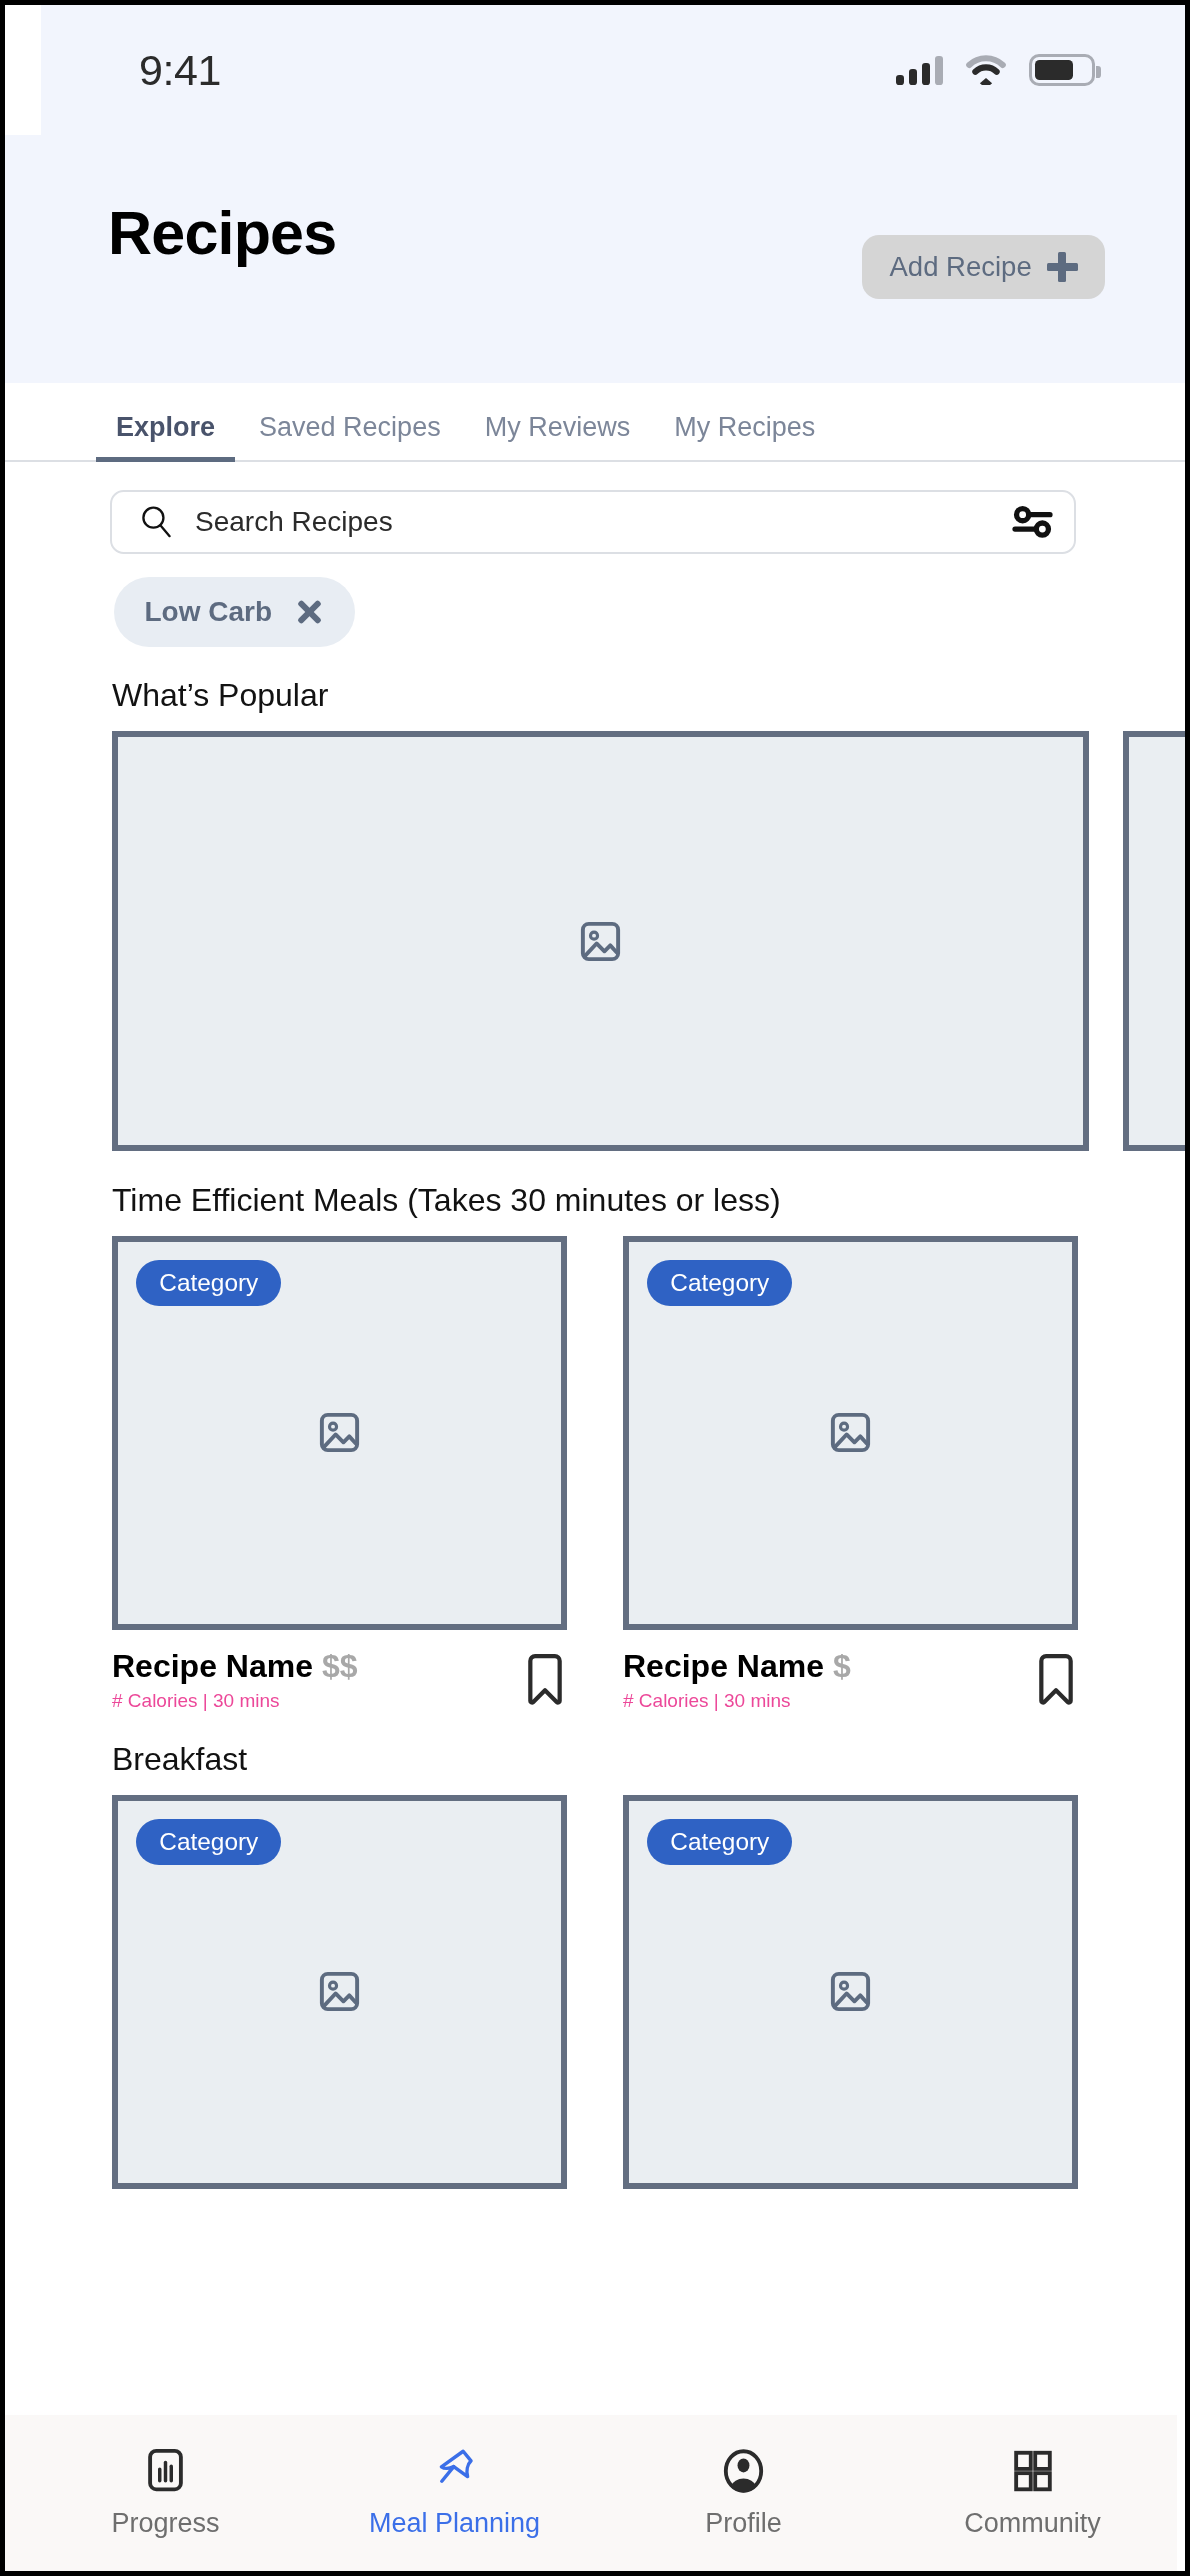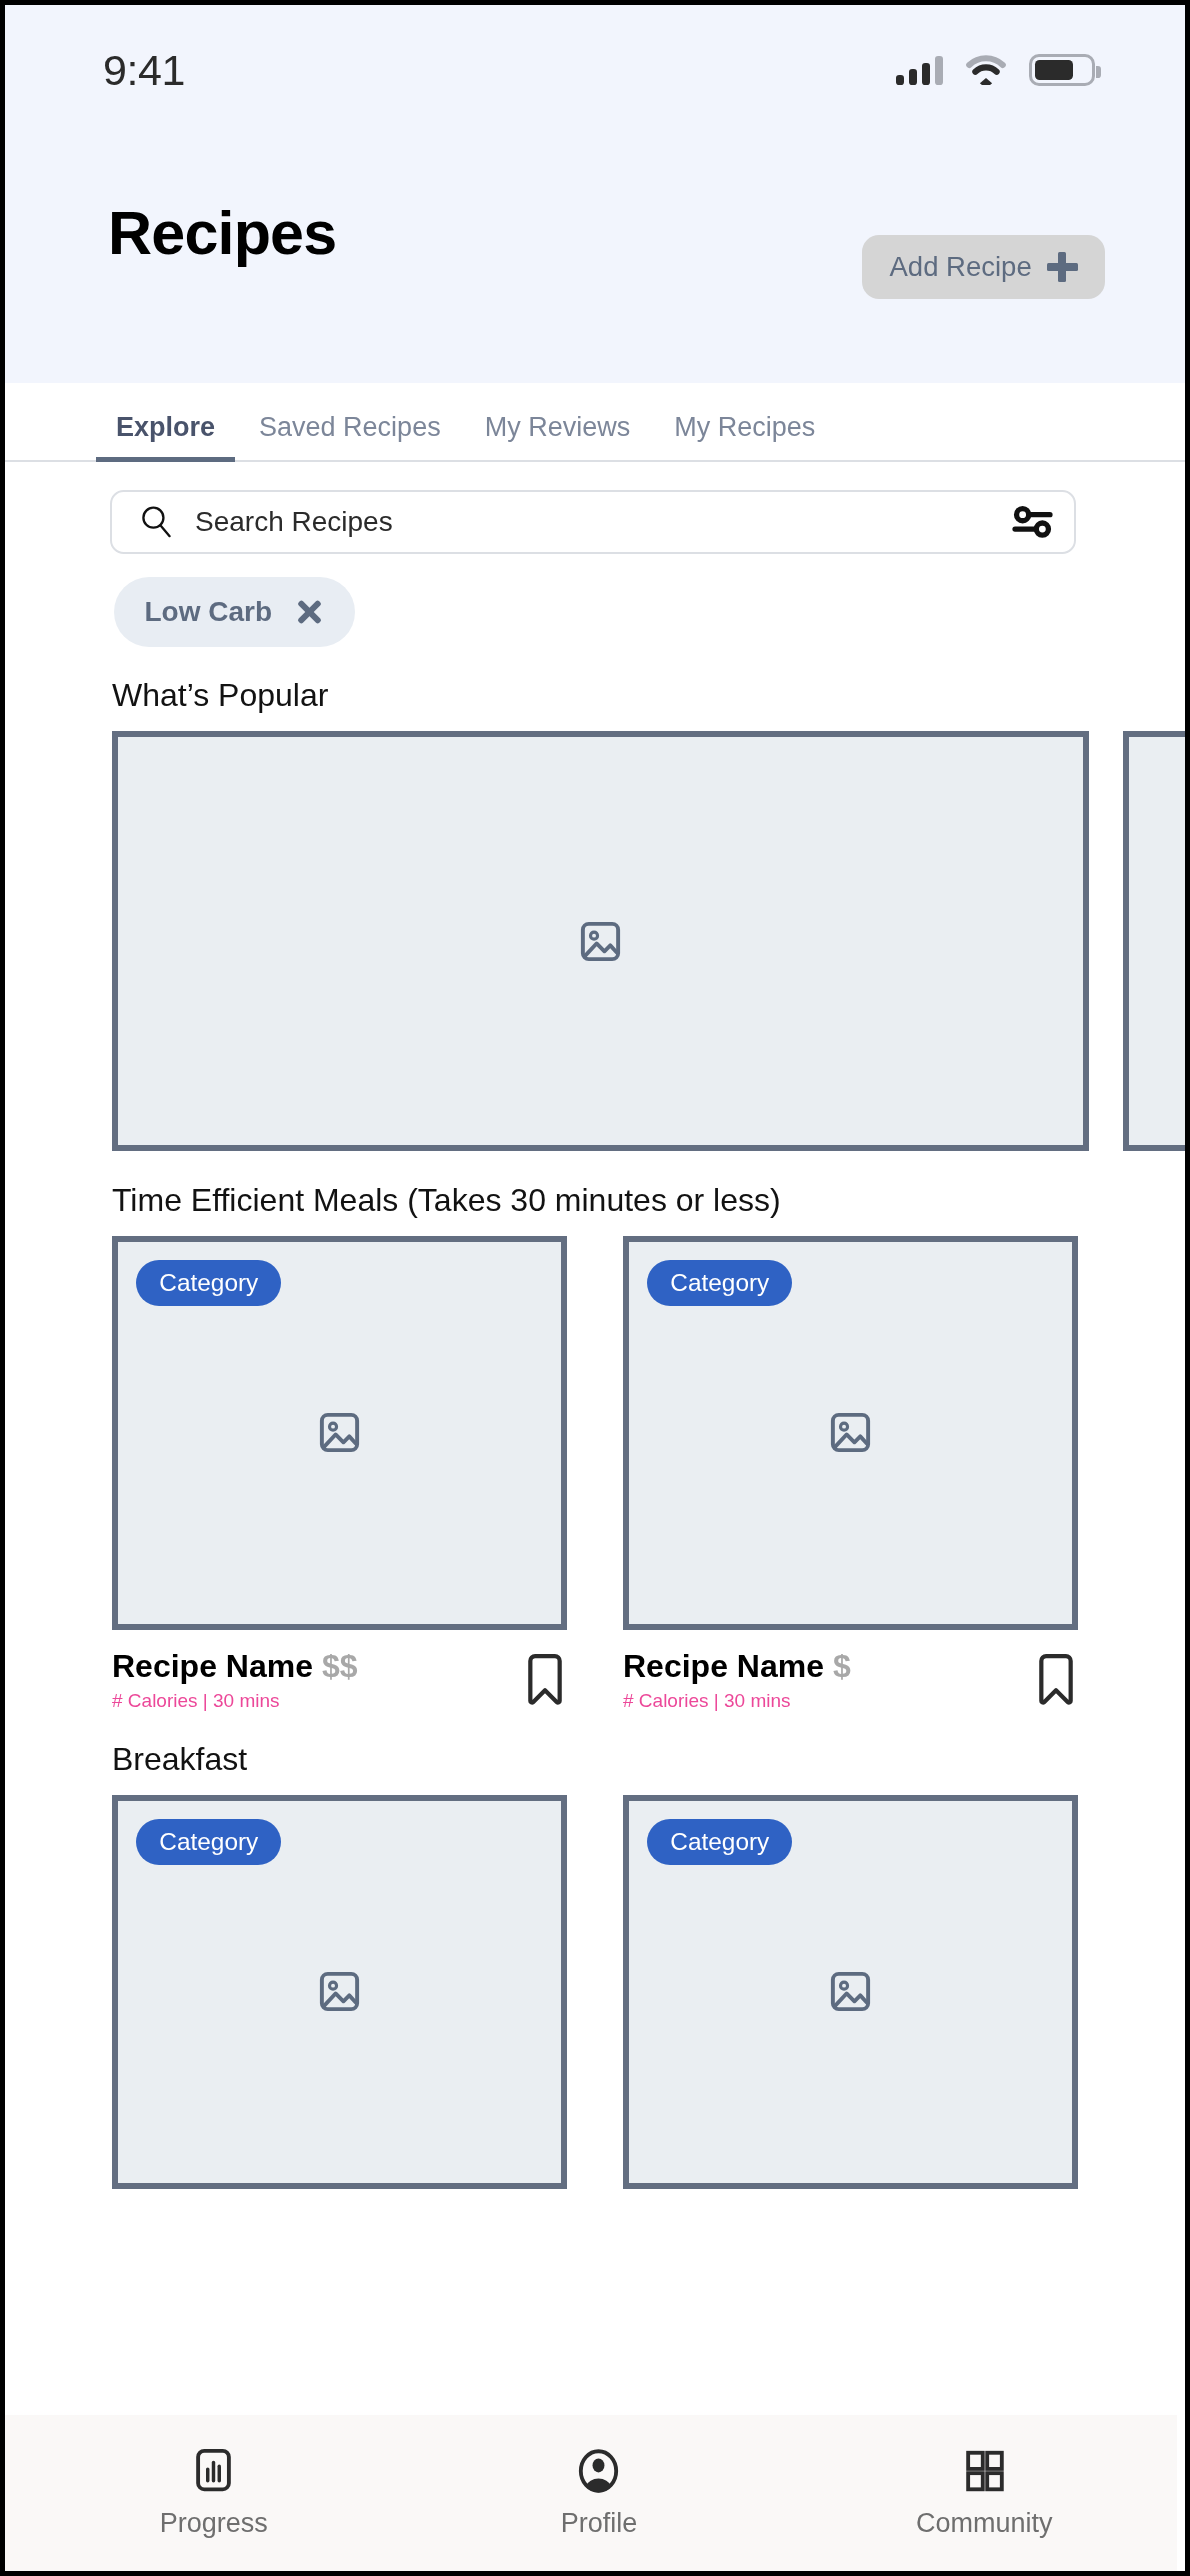--- a/index.html
+++ b/index.html
@@ -19,20 +19,21 @@
   }
 
   
   .statusbar {
     height: 130px;
     background: #f2f5fd;
     display: flex;
     align-items: center;
     justify-content: space-between;
     padding: 0 90px 0 98px;
+    margin-left: 36px;
   }
   .clock {
     font-size: 43px;
     font-weight: 500;
     color: #2b2b2b;
     letter-spacing: -0.4px;
   }
   .status-icons {
     display: flex;
     align-items: center;
@@ -431,20 +432,27 @@
     <div class="nav-item">
       <svg width="47" height="50" viewBox="0 0 24 26">
         <rect x="4" y="2" width="16" height="20" rx="3.2" stroke="#2b2b2b" stroke-width="2" fill="none"></rect>
         <line x1="9" y1="11.5" x2="9" y2="17.5" stroke="#2b2b2b" stroke-width="1.8" stroke-linecap="round"></line>
         <line x1="12" y1="8" x2="12" y2="17.5" stroke="#2b2b2b" stroke-width="1.8" stroke-linecap="round"></line>
         <line x1="15" y1="10" x2="15" y2="17.5" stroke="#2b2b2b" stroke-width="1.8" stroke-linecap="round"></line>
       </svg>
       <div class="nav-label">Progress</div>
     </div>
 
+    <div class="nav-item active">
+      <svg width="47" height="50" viewBox="0 0 24 26">
+        <path d="M16.5 2.2 L20.6 7.2 C18.6 9.2 18.1 12.6 18.8 15.4 L11.6 10.2 C9.1 11.3 6.6 11.3 5.2 10.3 Z" stroke="#3b6fe8" stroke-width="1.8" fill="none" stroke-linejoin="round"></path>
+        <line x1="11.6" y1="10.2" x2="5.4" y2="17.8" stroke="#3b6fe8" stroke-width="1.8" stroke-linecap="round"></line>
+      </svg>
+      <div class="nav-label">Meal Planning</div>
+    </div>
 
     <div class="nav-item">
       <svg width="47" height="50" viewBox="0 0 24 26">
         <ellipse cx="12" cy="12.5" rx="9.2" ry="10.3" stroke="#2b2b2b" stroke-width="2" fill="none"></ellipse>
         <ellipse cx="12" cy="9.6" rx="3.1" ry="3.6" fill="#2b2b2b"></ellipse>
         <path d="M5.3 20.4 a7.1 6 0 0 1 13.4 0 a9.2 10.3 0 0 1 -13.4 0 Z" fill="#2b2b2b"></path>
       </svg>
       <div class="nav-label">Profile</div>
     </div>
 

